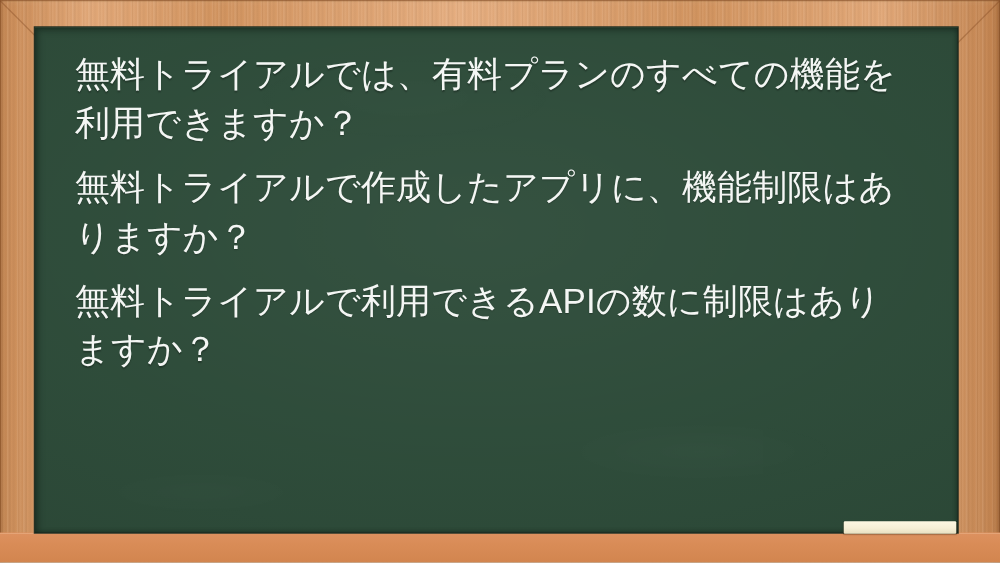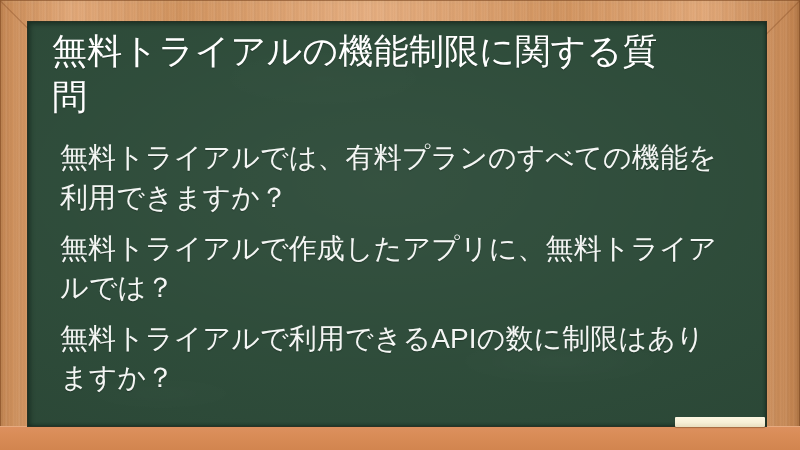--- a/index.html
+++ b/index.html
@@ -186,25 +186,24 @@
   <div class="frame-outer-edge"></div>
   <div class="miter tl"></div>
   <div class="miter tr"></div>
   <div class="chalk-ledge"></div>
 
   <div class="board">
     <div class="board-dust"></div>
 
     <div class="board-content">
 
-      <h1 class="slide-title">無料トライアルの機能制限に関する質問</h1>
 
       <ul class="bullet-list">
         <li class="bullet-item">無料トライアルでは、有料プランのすべての機能を利用できますか？</li>
-        <li class="bullet-item">無料トライアルで作成したアプリに、無料トライアルでは？</li>
+        <li class="bullet-item">無料トライアルで作成したアプリに、機能制限はありますか？</li>
         <li class="bullet-item">無料トライアルで利用できるAPIの数に制限はありますか？</li>
       </ul>
 
     </div>
   </div>
 
   <div class="chalk-stick"></div>
 
 </div>
 

